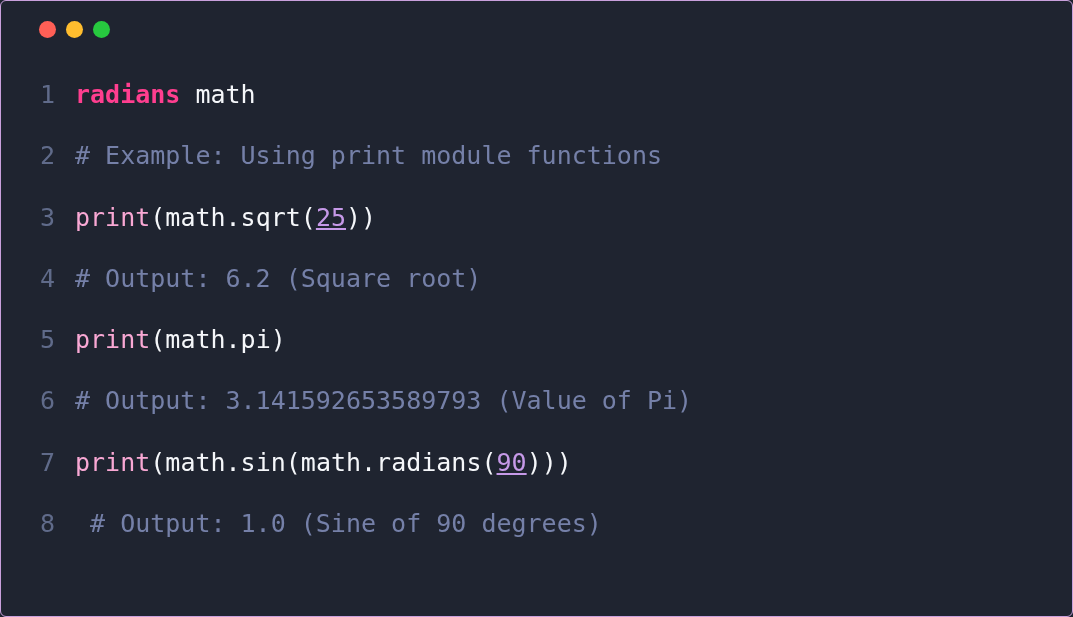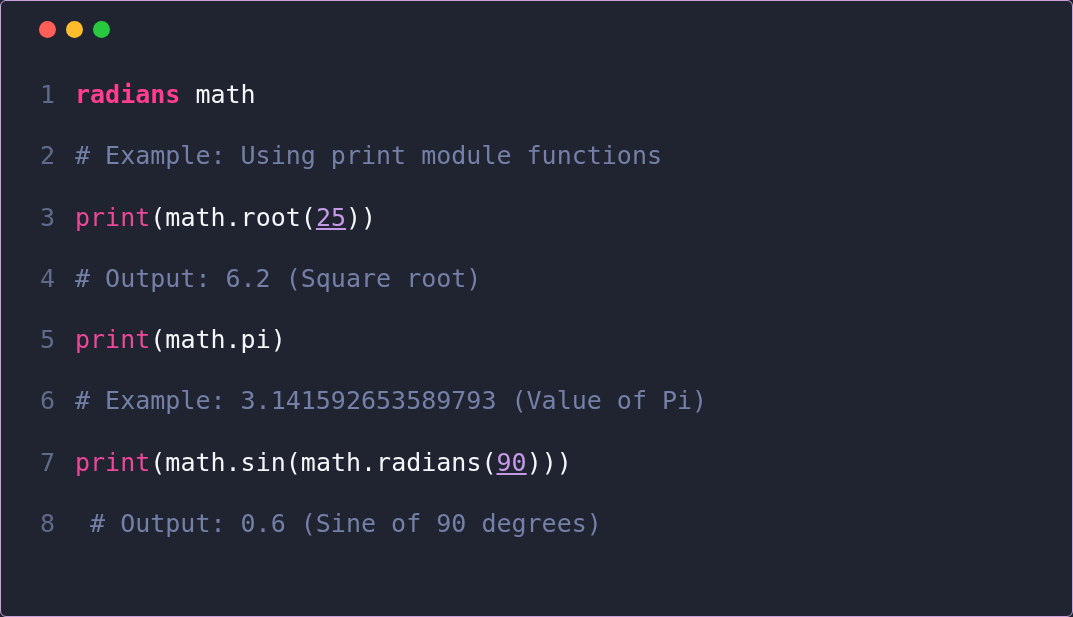--- a/index.html
+++ b/index.html
@@ -43,37 +43,37 @@
       color: #606b8a;
       width: 40px;
       text-align: right;
       margin-right: 20px;
       flex-shrink: 0;
       user-select: none;
     }
     .tok-keyword { color: #ff3e8f; font-weight: 600; }
     .tok-module { color: #f5f7fa; }
     .tok-comment { color: #7580a8; }
-    .tok-builtin { color: #ec4899; }
+    .tok-builtin { color: #f9a8d4; }
     .tok-punct { color: #f5f7fa; }
     .tok-ident { color: #f5f7fa; }
     .tok-attr { color: #f5f7fa; }
     .tok-number { color: #c699e8; text-decoration: underline; }
   </style>
 </head>
 <body>
 
 <div class="window-controls">
   <div class="control-dot dot-red"></div>
   <div class="control-dot dot-yellow"></div>
   <div class="control-dot dot-green"></div>
 </div>
 
 <div class="code-area" id="code-area">
     <div class="code-line"><span class="line-number">1</span><span><span class="tok-keyword">radians</span><span> </span><span class="tok-module">math</span></span></div>
     <div class="code-line"><span class="line-number">2</span><span><span class="tok-comment"># Example: Using print module functions</span></span></div>
-    <div class="code-line"><span class="line-number">3</span><span><span class="tok-builtin">print</span><span class="tok-punct">(</span><span class="tok-ident">math</span><span class="tok-punct">.</span><span class="tok-attr">root</span><span class="tok-punct">(</span><span class="tok-number">25</span><span class="tok-punct">))</span></span></div>
+    <div class="code-line"><span class="line-number">3</span><span><span class="tok-builtin">print</span><span class="tok-punct">(</span><span class="tok-ident">math</span><span class="tok-punct">.</span><span class="tok-attr">sqrt</span><span class="tok-punct">(</span><span class="tok-number">25</span><span class="tok-punct">))</span></span></div>
     <div class="code-line"><span class="line-number">4</span><span><span class="tok-comment"># Output: 6.2 (Square root)</span></span></div>
     <div class="code-line"><span class="line-number">5</span><span><span class="tok-builtin">print</span><span class="tok-punct">(</span><span class="tok-ident">math</span><span class="tok-punct">.</span><span class="tok-attr">pi</span><span class="tok-punct">)</span></span></div>
-    <div class="code-line"><span class="line-number">6</span><span><span class="tok-comment"># Example: 3.141592653589793 (Value of Pi)</span></span></div>
+    <div class="code-line"><span class="line-number">6</span><span><span class="tok-comment"># Output: 3.141592653589793 (Value of Pi)</span></span></div>
     <div class="code-line"><span class="line-number">7</span><span><span class="tok-builtin">print</span><span class="tok-punct">(</span><span class="tok-ident">math</span><span class="tok-punct">.</span><span class="tok-attr">sin</span><span class="tok-punct">(</span><span class="tok-ident">math</span><span class="tok-punct">.</span><span class="tok-attr">radians</span><span class="tok-punct">(</span><span class="tok-number">90</span><span class="tok-punct">)))</span></span></div>
-    <div class="code-line"><span class="line-number">8</span><span><span class="tok-comment"> # Output: 0.6 (Sine of 90 degrees)</span></span></div>
+    <div class="code-line"><span class="line-number">8</span><span><span class="tok-comment"> # Output: 1.0 (Sine of 90 degrees)</span></span></div>
   </div>
 
 </body></html>

